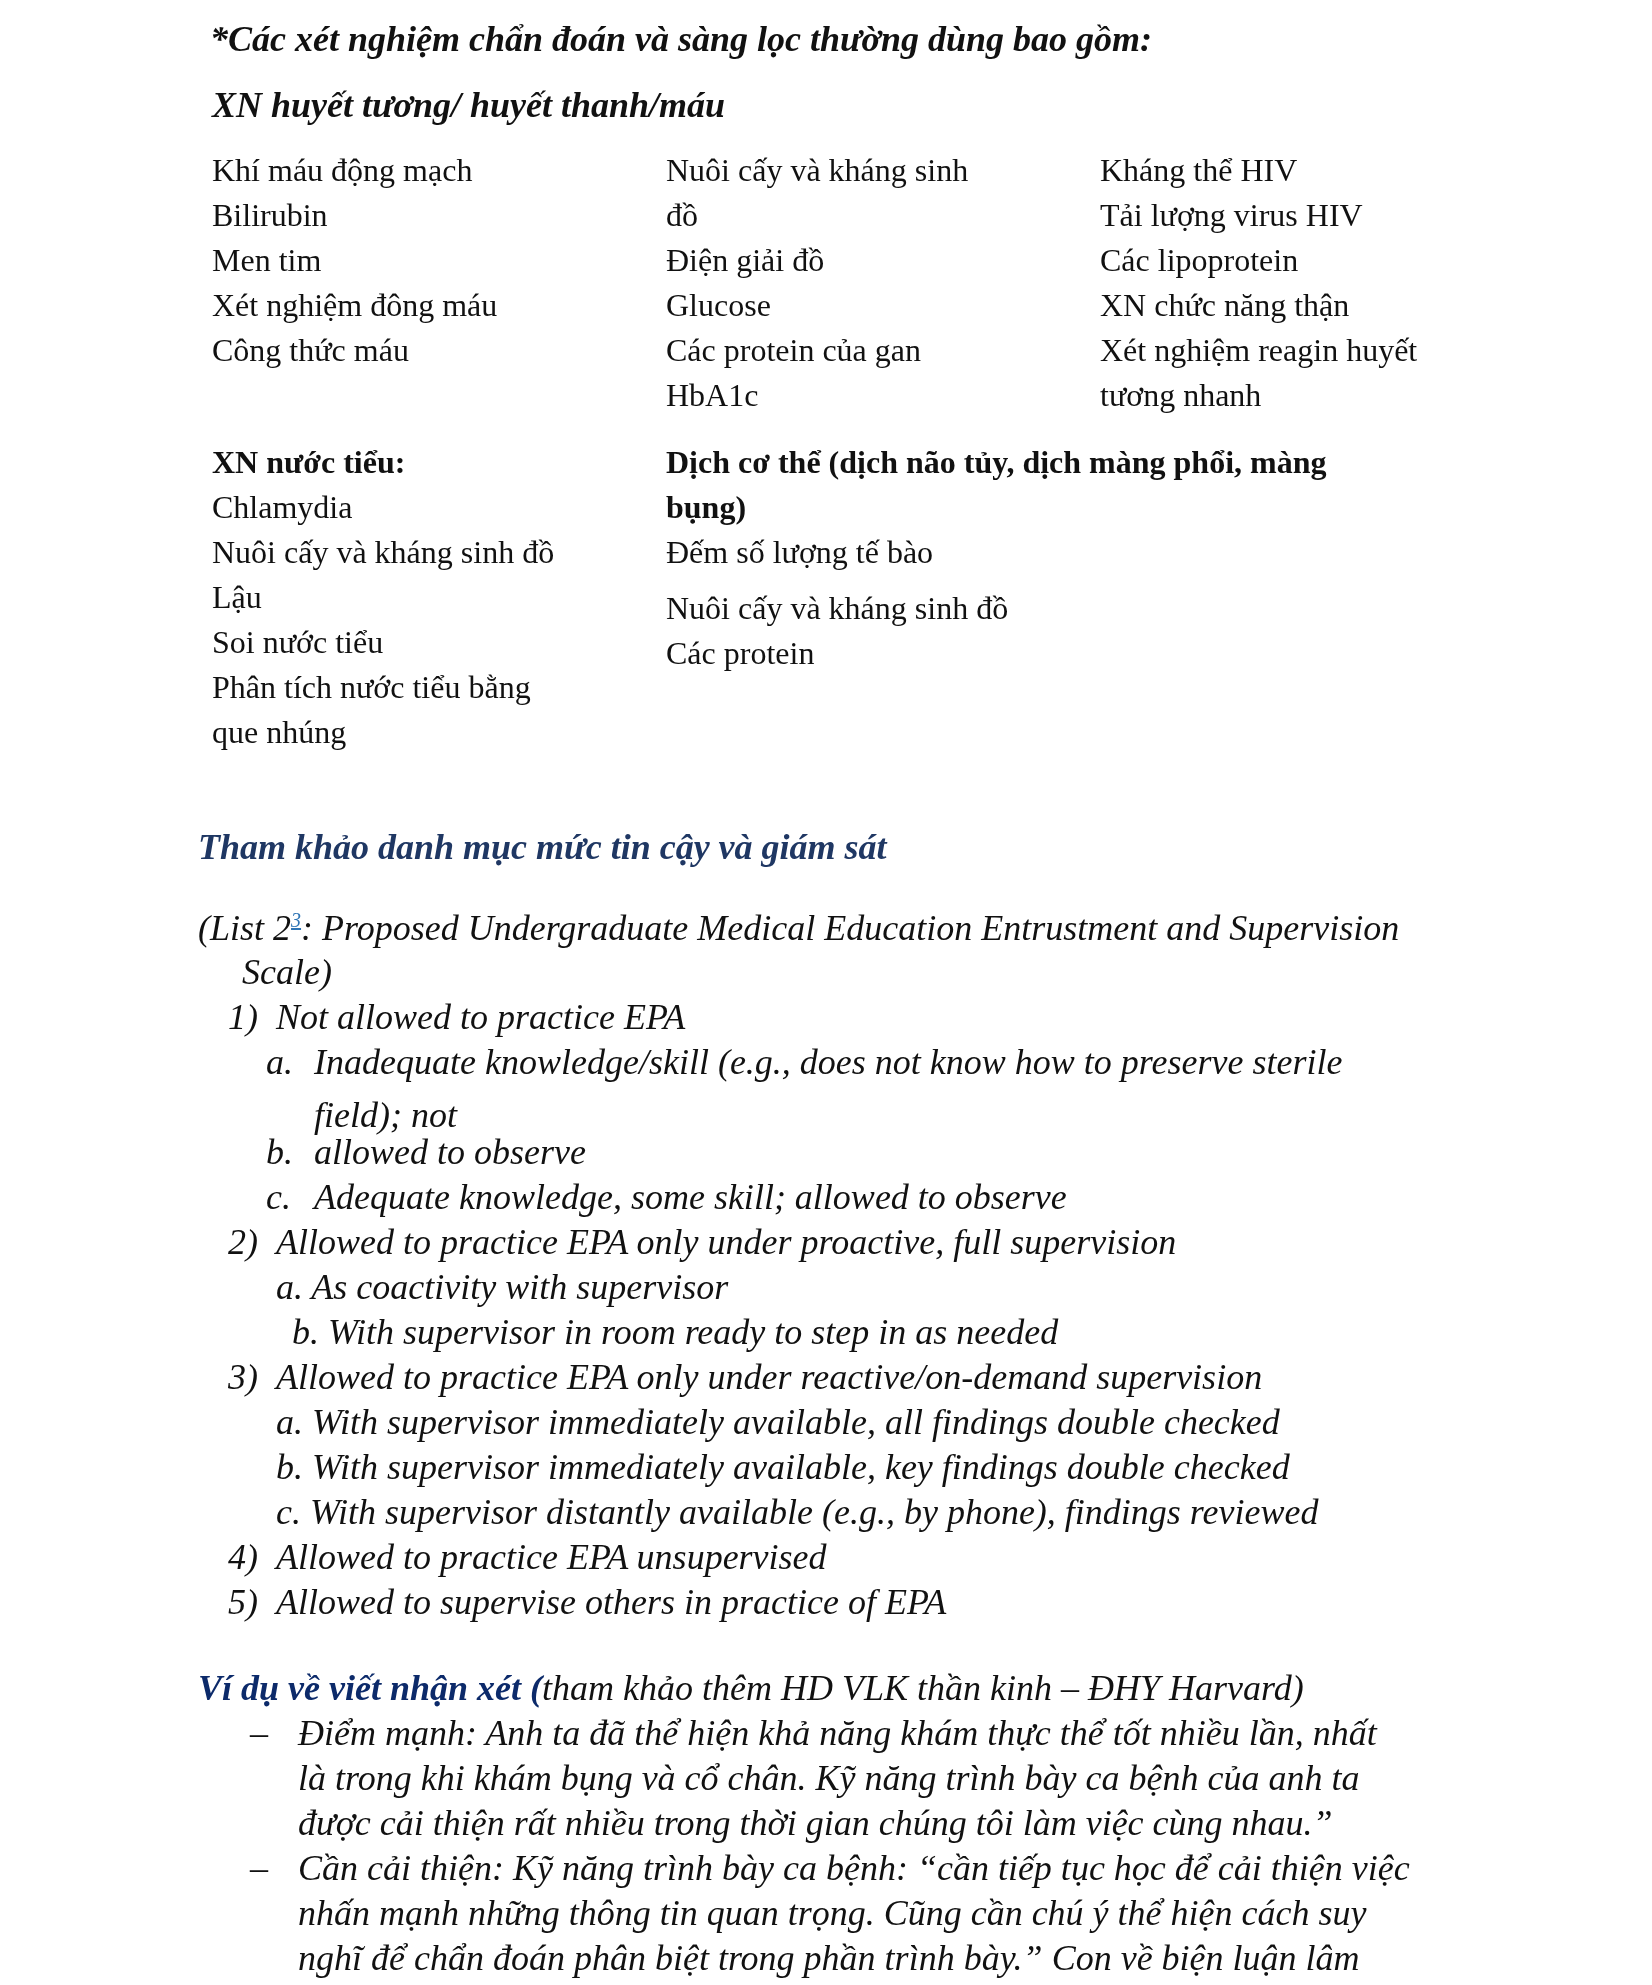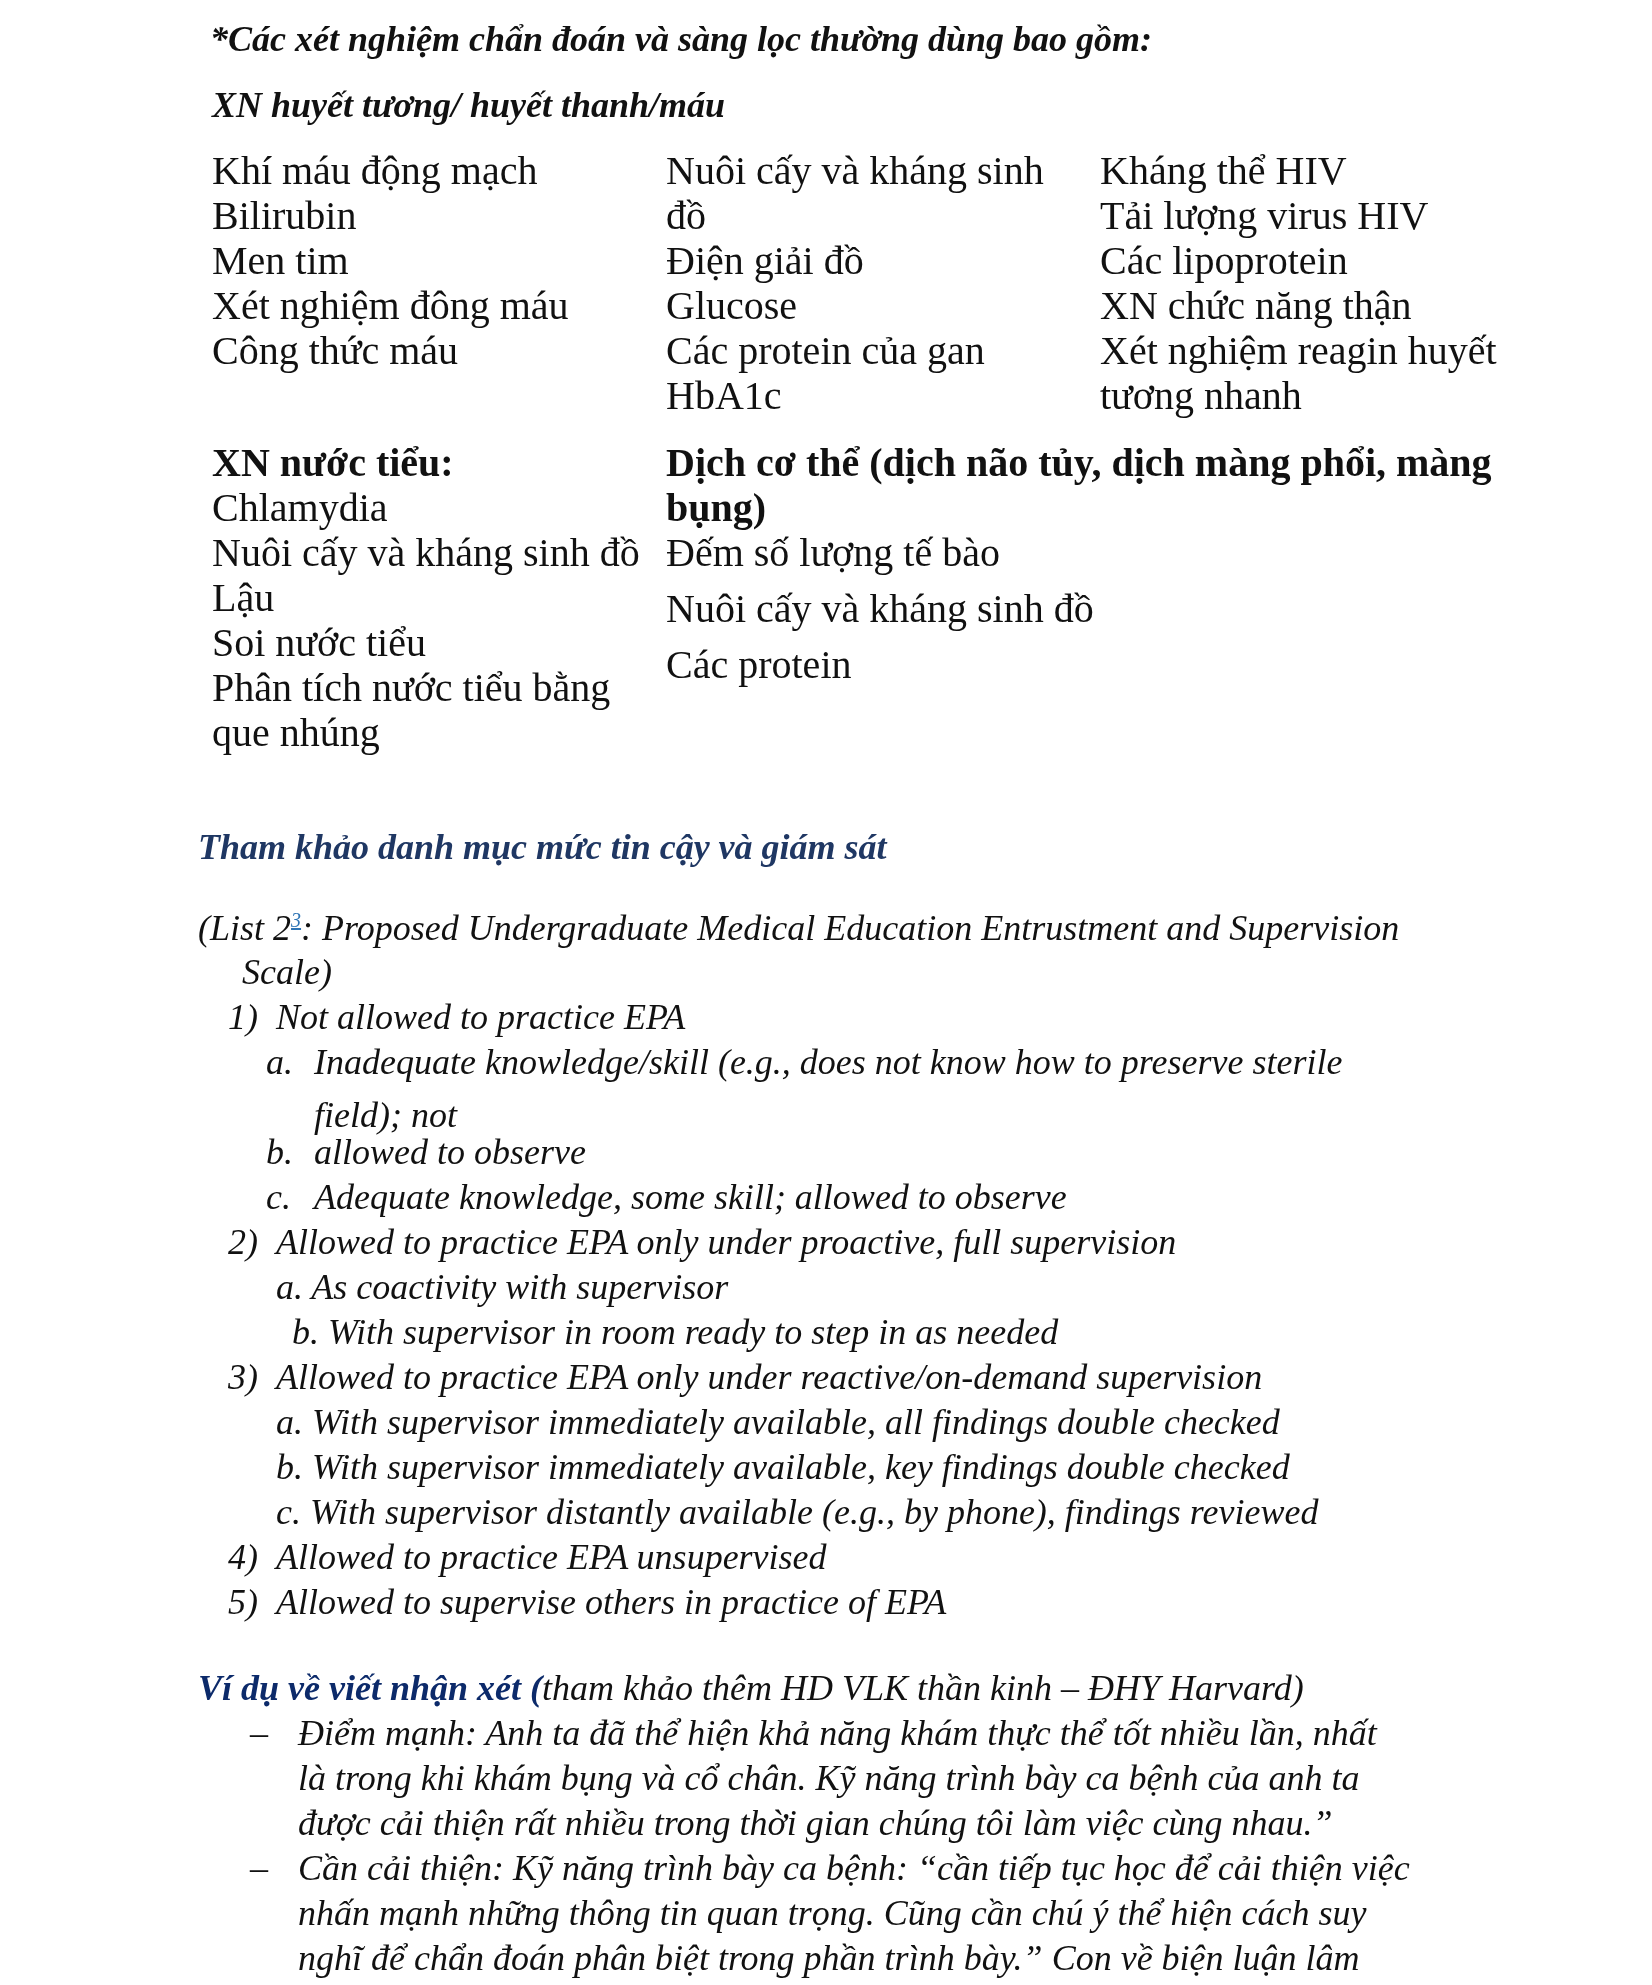--- a/index.html
+++ b/index.html
@@ -7,21 +7,21 @@
     width: 1652px; height: 1985px; position: relative; overflow: hidden;
     font-family: "Liberation Serif", "DejaVu Serif", serif;
     color: #111111;
   }
   .abs { position: absolute; white-space: nowrap; font-style: italic; }
   .b { font-weight: bold; }
   .t { font-size: 36px; line-height: 44px; }
   .h1 { font-size: 36px; font-weight: bold; }
   .navy1 { color: #1f3763; }
   .navy2 { color: #0c2a6a; }
-  .col { position: absolute; font-size: 40px; line-height: 45px; }
+  .col { position: absolute; font-size: 32px; line-height: 45px; }
   .col div { white-space: nowrap; }
   sup.ref { font-size: 20px; color: #2e74b5; text-decoration: underline; vertical-align: super; line-height: 0; }
 </style>
 </head>
 <body>
 
 <div class="abs h1" style="left:210px; top:18px;">*Các xét nghiệm chẩn đoán và sàng lọc thường dùng bao gồm:</div>
 <div class="abs h1" style="left:212px; top:84px;">XN huyết tương/ huyết thanh/máu</div>
 
 <div class="col" style="left:212px; top:148px;">
@@ -56,21 +56,21 @@
   <div>Soi nước tiểu</div>
   <div>Phân tích nước tiểu bằng</div>
   <div>que nhúng</div>
 </div>
 
 <div class="col" style="left:666px; top:440px;">
   <div class="b">Dịch cơ thể (dịch não tủy, dịch màng phổi, màng</div>
   <div class="b">bụng)</div>
   <div>Đếm số lượng tế bào</div>
   <div style="margin-top:11px;">Nuôi cấy và kháng sinh đồ</div>
-  <div style="margin-top:11px;">Các protein</div>
+  <div style="">Các protein</div>
 </div>
 
 <div class="abs h1 navy1" style="left:198px; top:826px;">Tham khảo danh mục mức tin cậy và giám sát</div>
 <div class="abs t" style="left:198px; top:906px;">
   <span>(List 2</span><sup class="ref">3</sup><span>: Proposed Undergraduate Medical Education Entrustment and Supervision</span>
 </div>
 <div class="abs t" style="left:198px; top:950px;margin-left:44px;">Scale)</div>
 
 <div class="abs t" style="left:228px; top:995px;">1)</div>
 <div class="abs t" style="left:276px; top:995px;">Not allowed to practice EPA</div>

